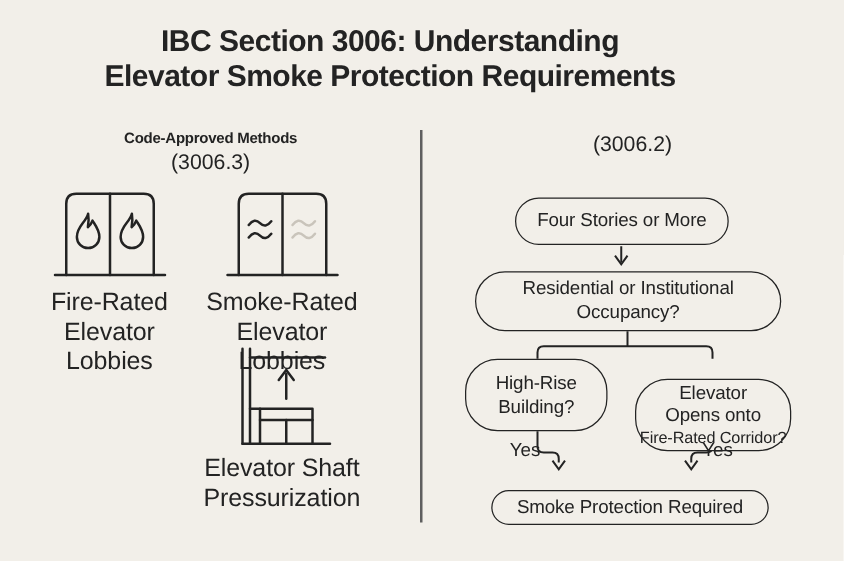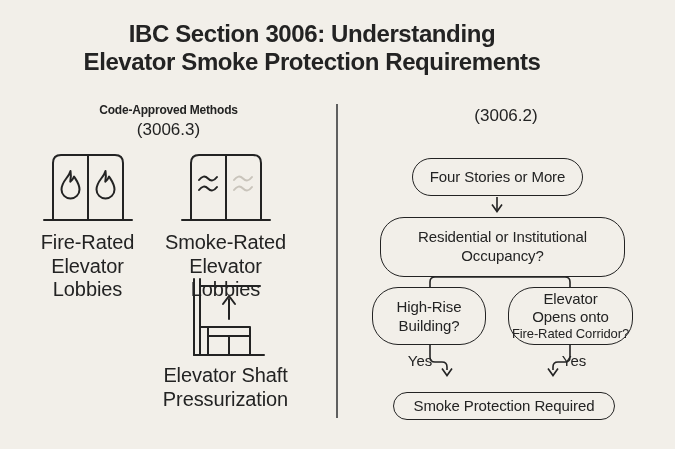--- a/index.html
+++ b/index.html
@@ -48,23 +48,23 @@
   
   .connectors{position:absolute;left:0;top:0;pointer-events:none;}
   .connectors path{stroke:var(--ink);stroke-width:1.6;fill:none;}
   .pill{
     position:absolute;box-sizing:border-box;
     border:1.6px solid var(--ink);background:var(--background);
     display:flex;flex-direction:column;align-items:center;justify-content:center;
     text-align:center;font-size:15px;line-height:1.25;letter-spacing:-0.1px;
   }
   .p1{left:412px;top:158px;width:171px;height:38px;border-radius:19px;}
-  .p2{left:380px;top:217px;width:245px;height:60px;border-radius:24px;text-align:center;}
+  .p2{left:380px;top:217px;width:245px;height:48px;border-radius:24px;text-align:center;}
   .p3{left:372px;top:287px;width:114px;height:58px;border-radius:26px;line-height:1.3;}
-  .p4{left:508px;top:287px;width:125px;height:58px;border-radius:26px;}
+  .p4{left:508px;top:303px;width:125px;height:58px;border-radius:26px;}
   .p4 .main{line-height:1.2;}
   .p4 .small{font-size:13px;line-height:1.25;}
   .p5{left:393px;top:392px;width:222px;height:28px;border-radius:21px;}
   .yes{
     position:absolute;width:36px;text-align:center;font-size:15px;
   }
   .yes-left{left:402px;top:352px;}
   .yes-right{left:556px;top:352px;}
 </style>
 </head>

